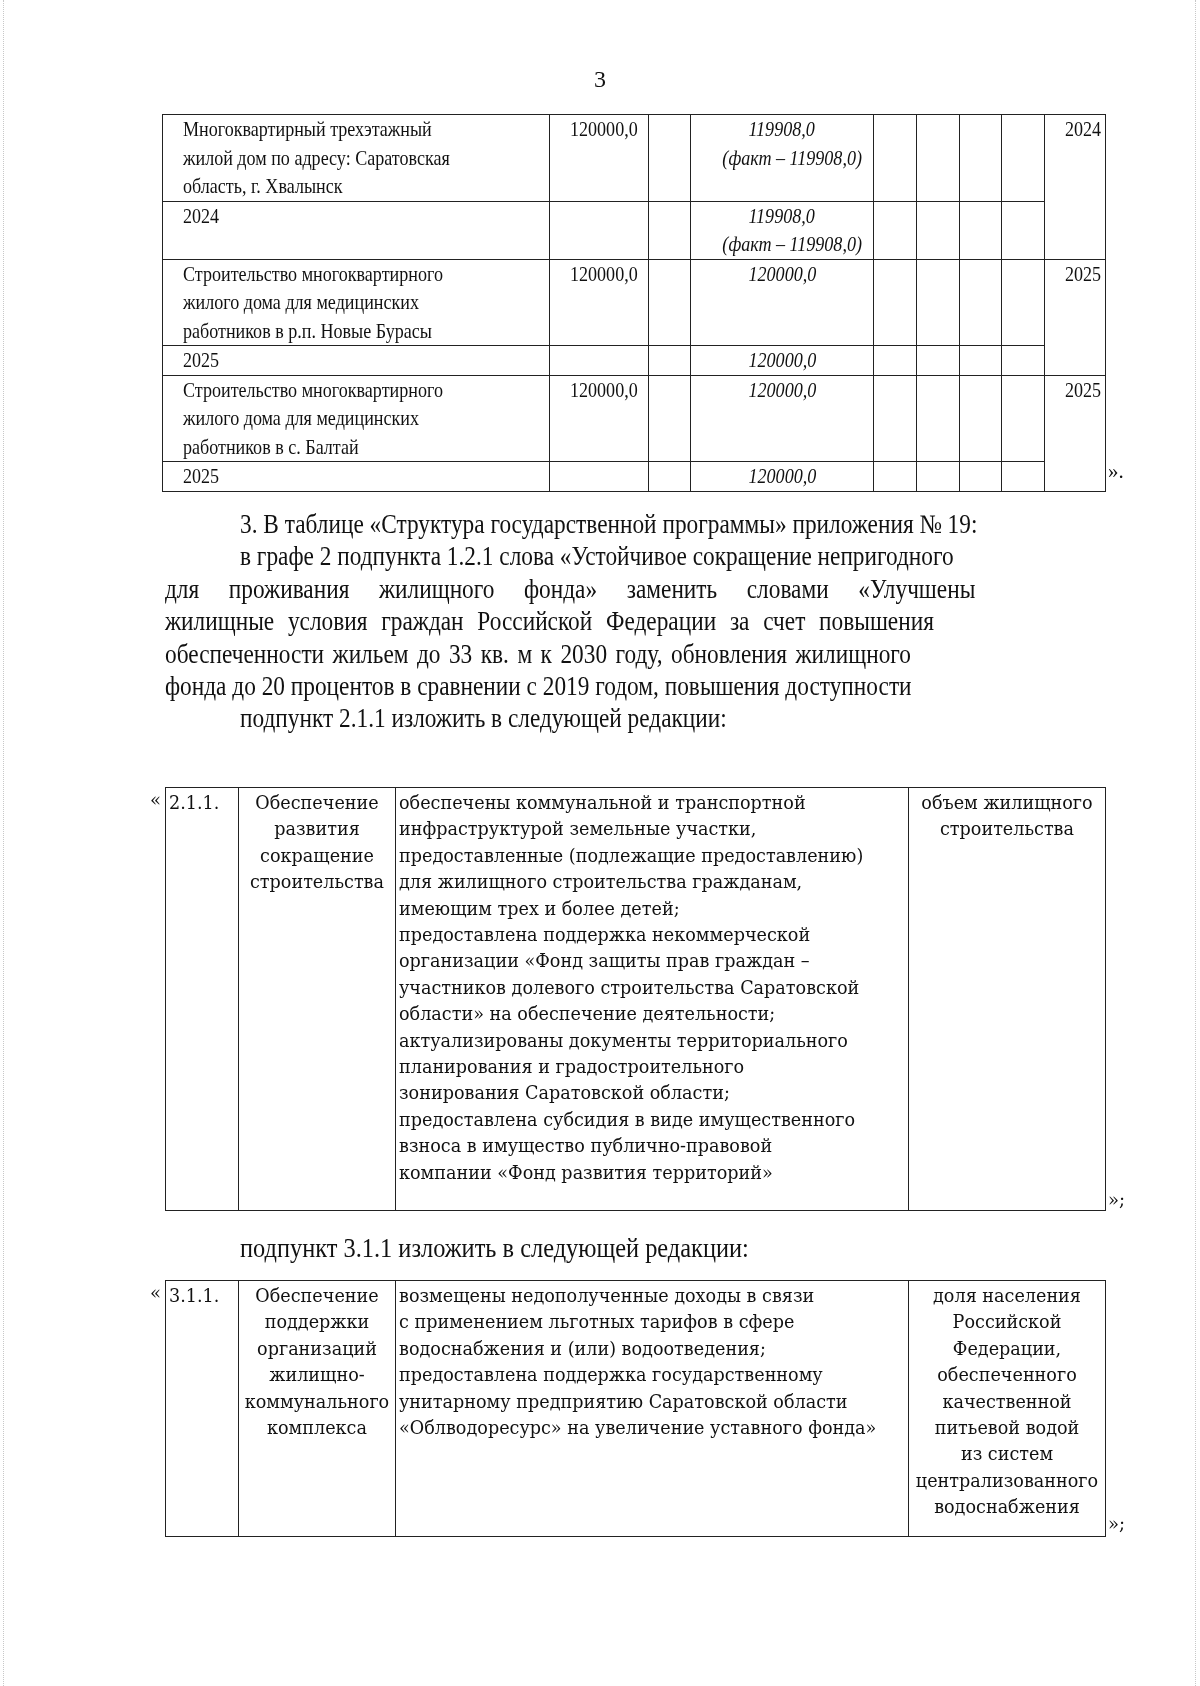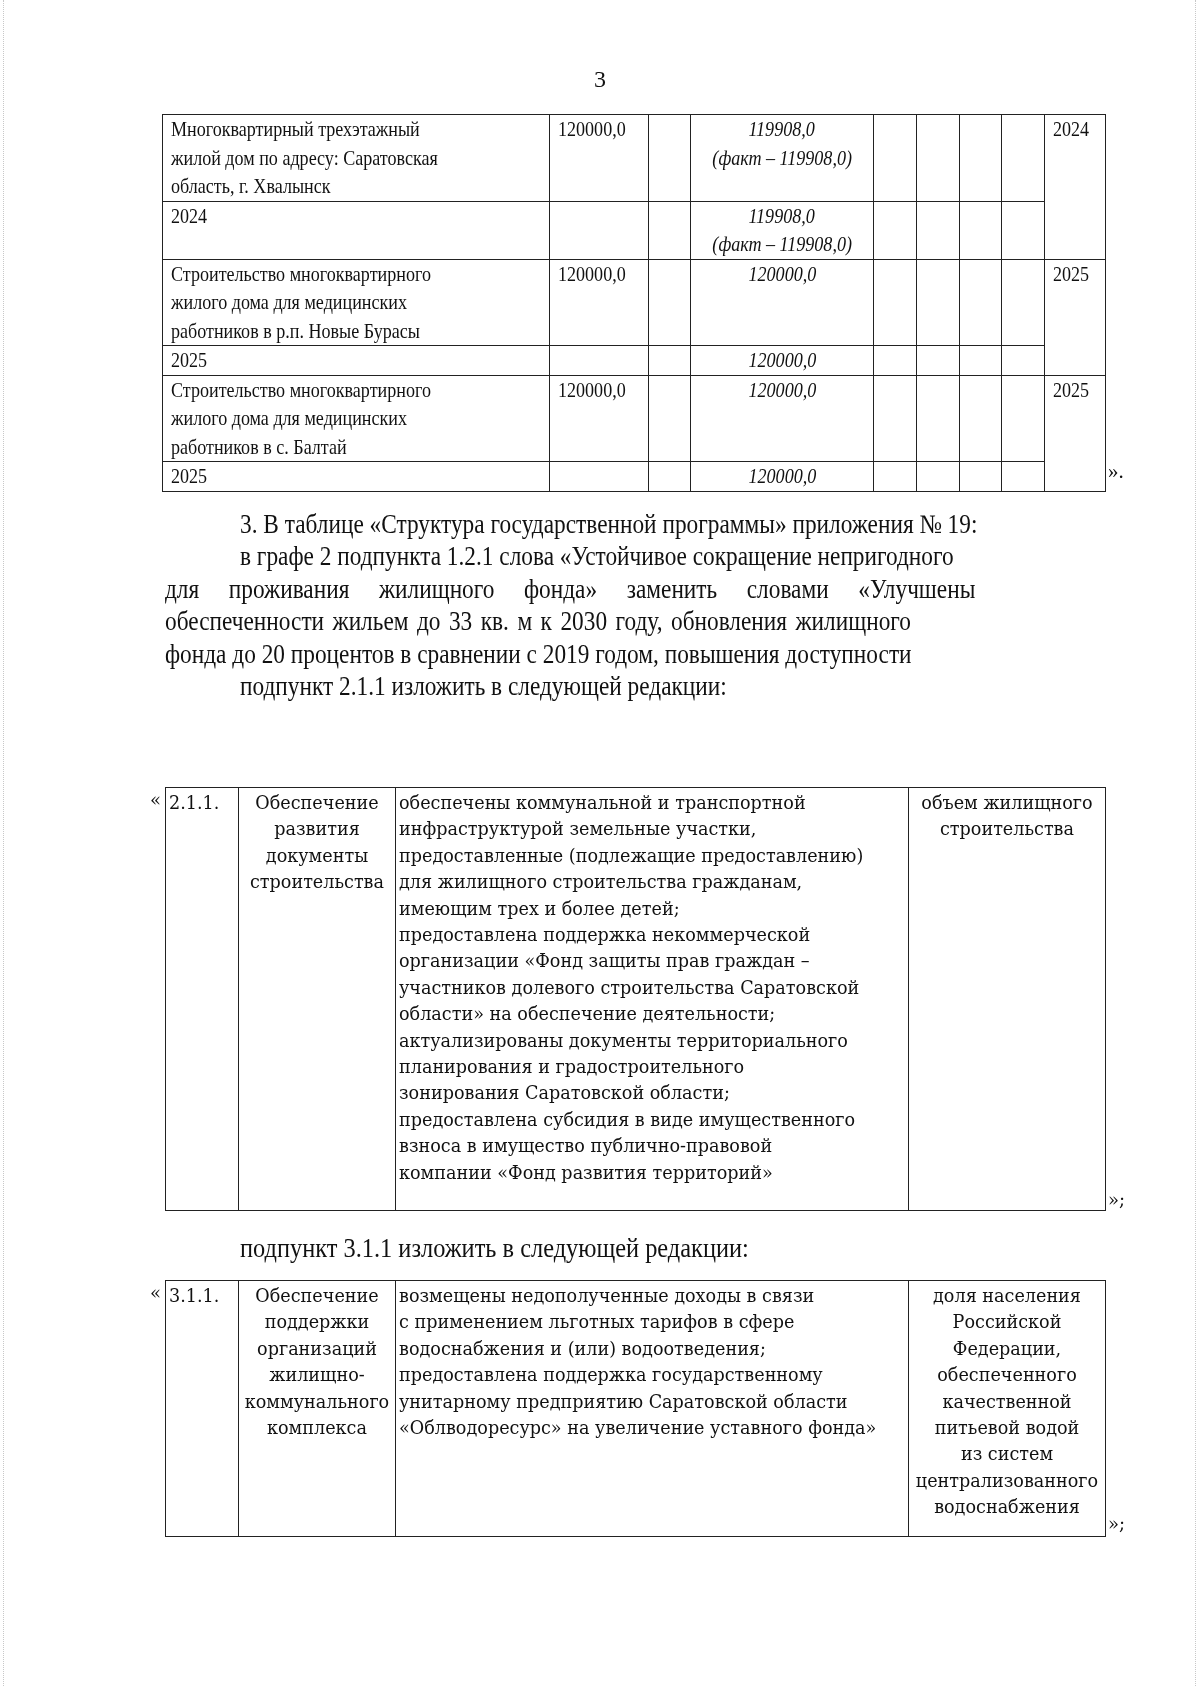--- a/index.html
+++ b/index.html
@@ -14,21 +14,21 @@
 
   .page-number {
     position: absolute; top: 66px; left: 0; width: 1200px; text-align: center;
     font-size: 24px; font-family: "Liberation Serif", serif;
   }
 
   
   table { border-collapse: collapse; position: absolute; }
   .t1 { left: 162px; top: 114px; width: 943px; table-layout: fixed;
         font-family: "Liberation Serif", serif; font-size: 21px; line-height: 28.5px; }
-  .t1 td { border: 1.5px solid #222; vertical-align: top; padding: 0 8px; white-space: nowrap; overflow: hidden; }
+  .t1 td { border: 1.5px solid #222; vertical-align: top; padding: 0 20px; white-space: nowrap; overflow: hidden; }
   .t1 td.c-name { white-space: normal; }
   .t1 td.num { text-align: left; }
   .t1 td.fact { text-align: center; font-style: italic; }
   .t1 .sx { display: inline-block; transform: scaleX(0.86); transform-origin: left top; }
   .t1 .sxc { display: inline-block; transform: scaleX(0.86); transform-origin: center top; }
   .t1 td.c-year { text-align: left; }
 
   .close-quote-dot { position: absolute; left: 1108px; top: 459px; font-size: 21px; font-family: "Liberation Serif", serif; }
 
   
@@ -159,40 +159,41 @@
       <td></td>
     </tr>
   </tbody>
 </table>
 <div class="close-quote-dot">».</div>
 
 <div class="para" style="top:508px;">
   <span class="ln ind"><span class="cond">3. В таблице «Структура государственной программы» приложения № 19:</span></span>
   <span class="ln ind"><span class="cond">в графе 2 подпункта 1.2.1 слова «Устойчивое сокращение непригодного</span></span>
   <span class="ln"><span class="cond" style="word-spacing:27px">для проживания жилищного фонда» заменить словами «Улучшены</span></span>
+  <span class="ln"><span class="cond" style="word-spacing:9px">жилищные условия граждан Российской Федерации за счет повышения</span></span>
   <span class="ln"><span class="cond" style="word-spacing:3px">обеспеченности жильем до 33 кв. м к 2030 году, обновления жилищного</span></span>
   <span class="ln"><span class="cond">фонда до 20 процентов в сравнении с 2019 годом, повышения доступности</span></span>
   <span class="ln ind"><span class="cond">подпункт 2.1.1 изложить в следующей редакции:</span></span>
 </div>
 
 <div class="open-quote" style="left:150px; top:789px;">«</div>
 <table class="t2">
   <colgroup>
     <col style="width:73px">
       <col style="width:157px">
       <col style="width:513px">
       <col style="width:197px">
   </colgroup>
   <tbody>
     <tr>
       <td class="col-num"><span>2.1.1.</span></td>
       <td class="center lines">
         <span>Обеспечение</span>
         <span>развития</span>
-        <span>документы</span>
+        <span>сокращение</span>
         <span>строительства</span>
       </td>
       <td class="lines">
         <span>обеспечены коммунальной и транспортной</span>
         <span>инфраструктурой земельные участки,</span>
         <span>предоставленные (подлежащие предоставлению)</span>
         <span>для жилищного строительства гражданам,</span>
         <span>имеющим трех и более детей;</span>
         <span>предоставлена поддержка некоммерческой</span>
         <span>организации «Фонд защиты прав граждан –</span>

